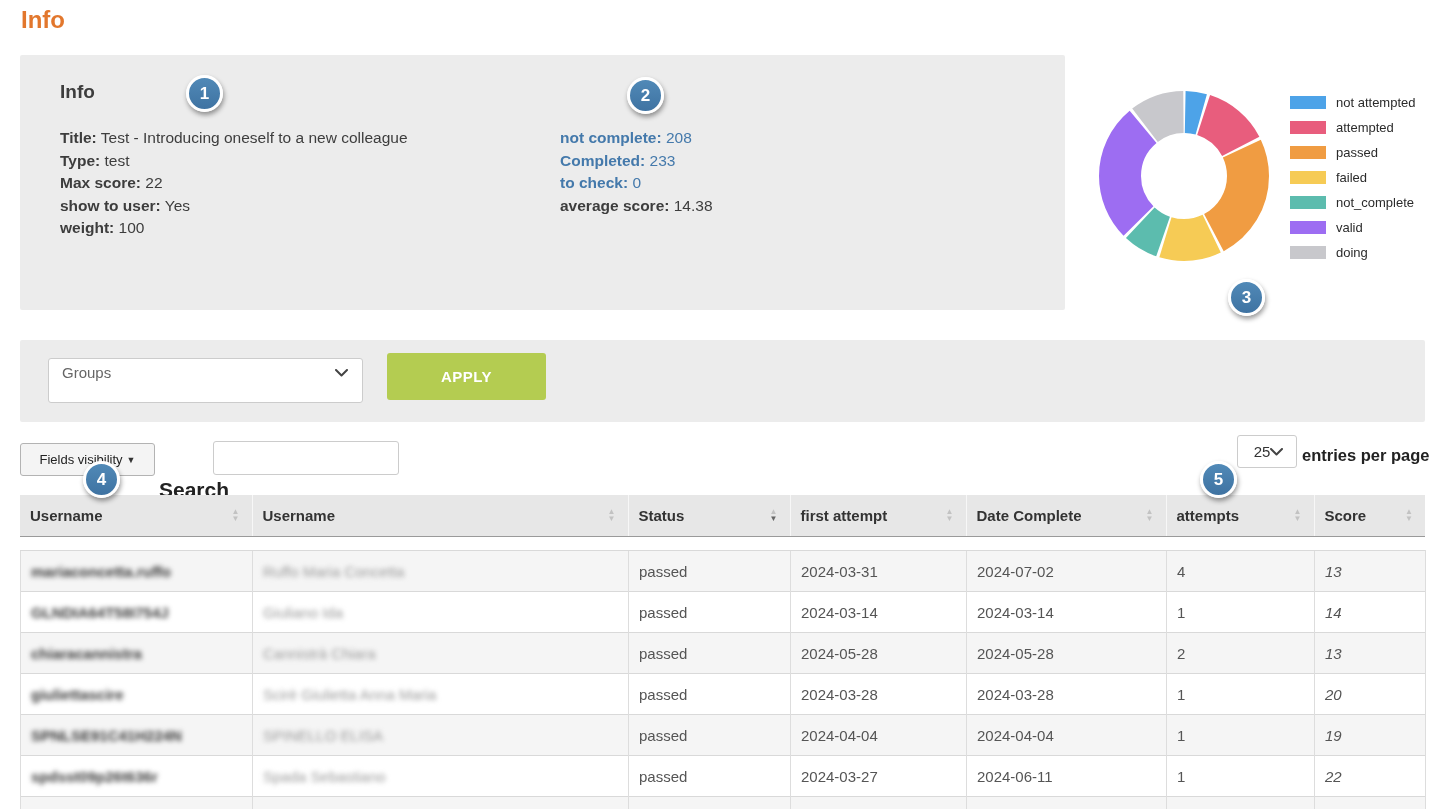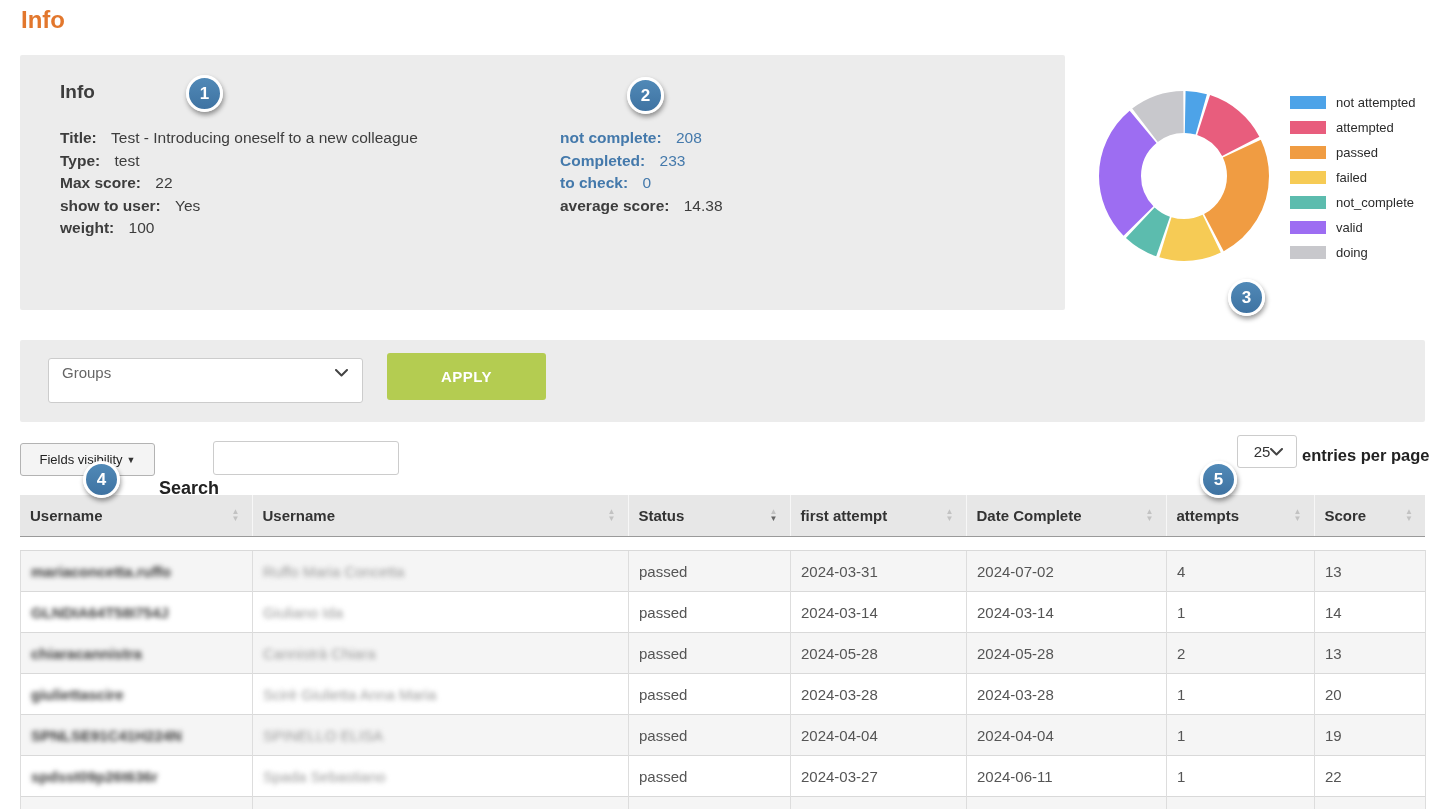--- a/index.html
+++ b/index.html
@@ -9,21 +9,21 @@
   
   .page-title{position:absolute;left:21px;top:6px;margin:0;font-size:24px;font-weight:700;color:#e2772d;}
 
   
   .info-panel{position:absolute;left:20px;top:55px;width:1045px;height:255px;background:#ececec;border-radius:2px;}
   .info-heading{position:absolute;left:40px;top:26px;margin:0;font-size:19px;font-weight:700;color:#3d3d3d;}
   .kv-block{position:absolute;font-size:15.5px;line-height:22.5px;}
   #info-fields{left:40px;top:72px;}
   #info-stats{left:540px;top:72px;}
   .kv-line .lbl{font-weight:700;}
-  .kv-line .val{font-weight:400;margin-left:10px;}
+  .kv-line .val{font-weight:400;}
   .kv-line.blue .lbl,.kv-line.blue .val{color:#4479ab;}
   .kv-line.dark .lbl,.kv-line.dark .val{color:#3d3d3d;}
 
   
   .badge{position:absolute;width:31px;height:31px;border-radius:50%;
          background:linear-gradient(#5089b7,#3f73a2);border:3px solid #fff;
          box-shadow:1px 3px 5px rgba(0,0,0,.4);color:#fff;font-size:17px;font-weight:700;
          display:flex;align-items:center;justify-content:center;z-index:30;}
 
   
@@ -41,41 +41,41 @@
   .chev{width:13px;height:8px;}
   .apply-btn{position:absolute;left:367px;top:13px;width:159px;height:47px;background:#b4cc51;border:none;
              border-radius:3px;color:#fff;font-size:15px;font-weight:600;letter-spacing:.5px;cursor:pointer;
              font-family:inherit;}
 
   
   .fields-vis-btn{position:absolute;left:20px;top:443px;width:135px;height:33px;background:#f4f4f4;
                   border:1px solid #b3b3b3;border-radius:3px;font-size:13px;color:#222;cursor:pointer;
                   font-family:inherit;display:flex;align-items:center;justify-content:center;gap:4px;}
   .fields-vis-btn .caret{font-size:9px;color:#333;}
-  .search-label{position:absolute;left:159px;top:446px;font-size:18px;font-weight:700;color:#222;margin-top:32px;}
+  .search-label{position:absolute;left:159px;top:446px;font-size:21px;font-weight:700;color:#222;margin-top:32px;}
   .search-input{position:absolute;box-sizing:border-box;left:213px;top:441px;width:186px;height:34px;
                 border:1px solid #ccc;border-radius:3px;padding:0 8px;font-size:14px;font-family:inherit;}
   .pagesize-select{position:absolute;left:1237px;top:435px;width:60px;height:33px;padding:0 9px 0 12px;
                    font-size:15px;color:#333;justify-content:center;}
   .entries-label{position:absolute;left:1302px;top:446px;font-size:16.5px;font-weight:700;color:#222;}
 
   
   table{border-collapse:collapse;table-layout:fixed;}
   .hdr-table{position:absolute;left:20px;top:495px;width:1405px;}
   .hdr-table th{box-sizing:border-box;height:41px;background:#e7e7e7;border-bottom:1px solid #9a9a9a;
                 border-left:1px solid #f7f7f7;font-size:15px;font-weight:700;color:#333;text-align:left;
                 padding:0 24px 0 10px;position:relative;cursor:pointer;}
   .hdr-table th:first-child{border-left:none;}
   .sorts{position:absolute;right:12px;top:50%;transform:translateY(-50%);display:flex;flex-direction:column;
          line-height:7px;font-size:8px;color:#c2c2c2;font-style:normal;}
   .sorts .active{color:#666;}
   .body-table{position:absolute;left:20px;top:550px;width:1405px;}
   .body-table td{box-sizing:border-box;height:41px;border-top:1px solid #d9d9d9;border-left:1px solid #ddd;
                  font-size:15px;color:#555;padding:0 10px;overflow:hidden;white-space:nowrap;}
-  .body-table td:last-child{border-right:1px solid #ddd;}
+  .body-table td:last-child{border-right:1px solid #ddd;font-style:italic;}
   .body-table tr.odd td{background:#f5f5f5;}
   .body-table tr.even td{background:#fff;}
   .cell-username{font-weight:700;color:#3a3a3a;filter:blur(2.6px);user-select:none;}
   .cell-fullname{color:#9a9a9a;filter:blur(2.8px);user-select:none;}
 </style>
 </head>
 <body>
 
 <div id="app">
 

